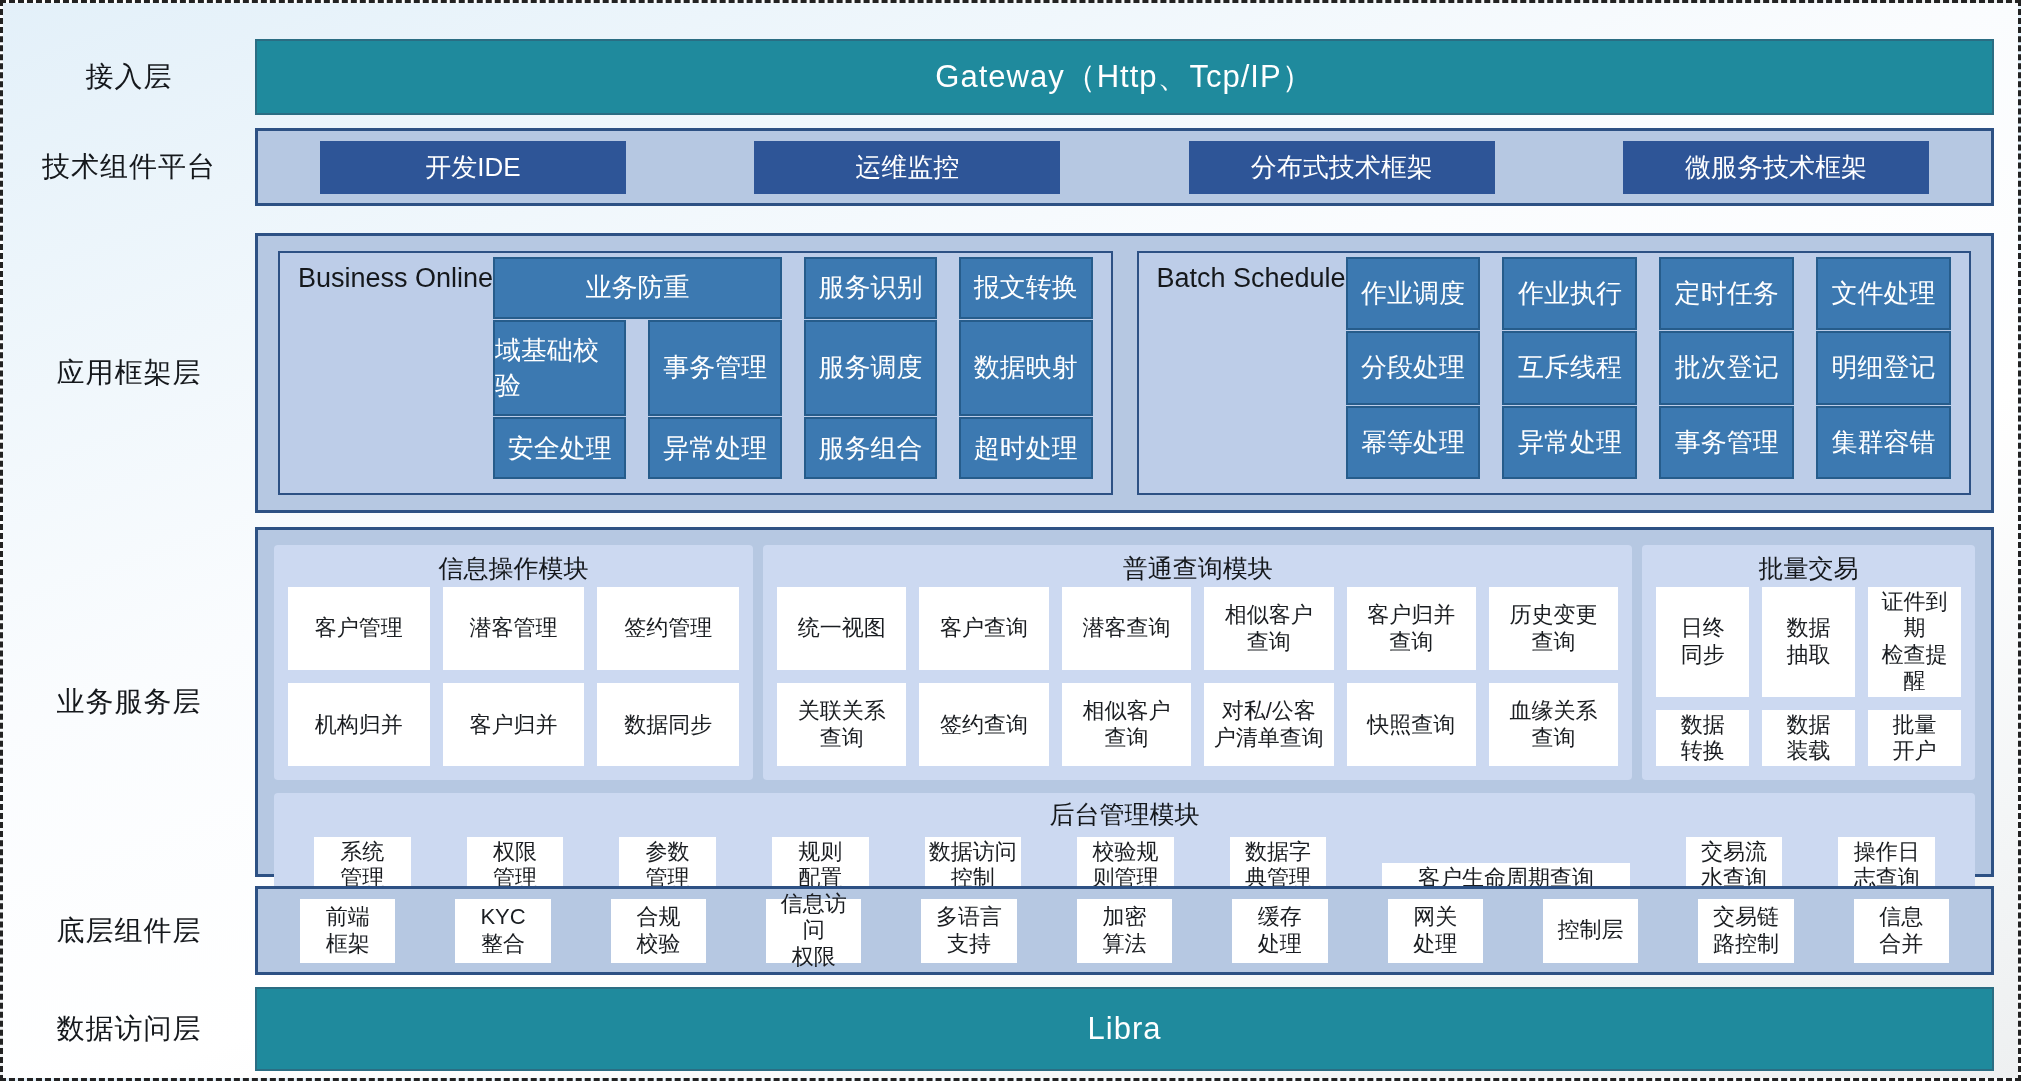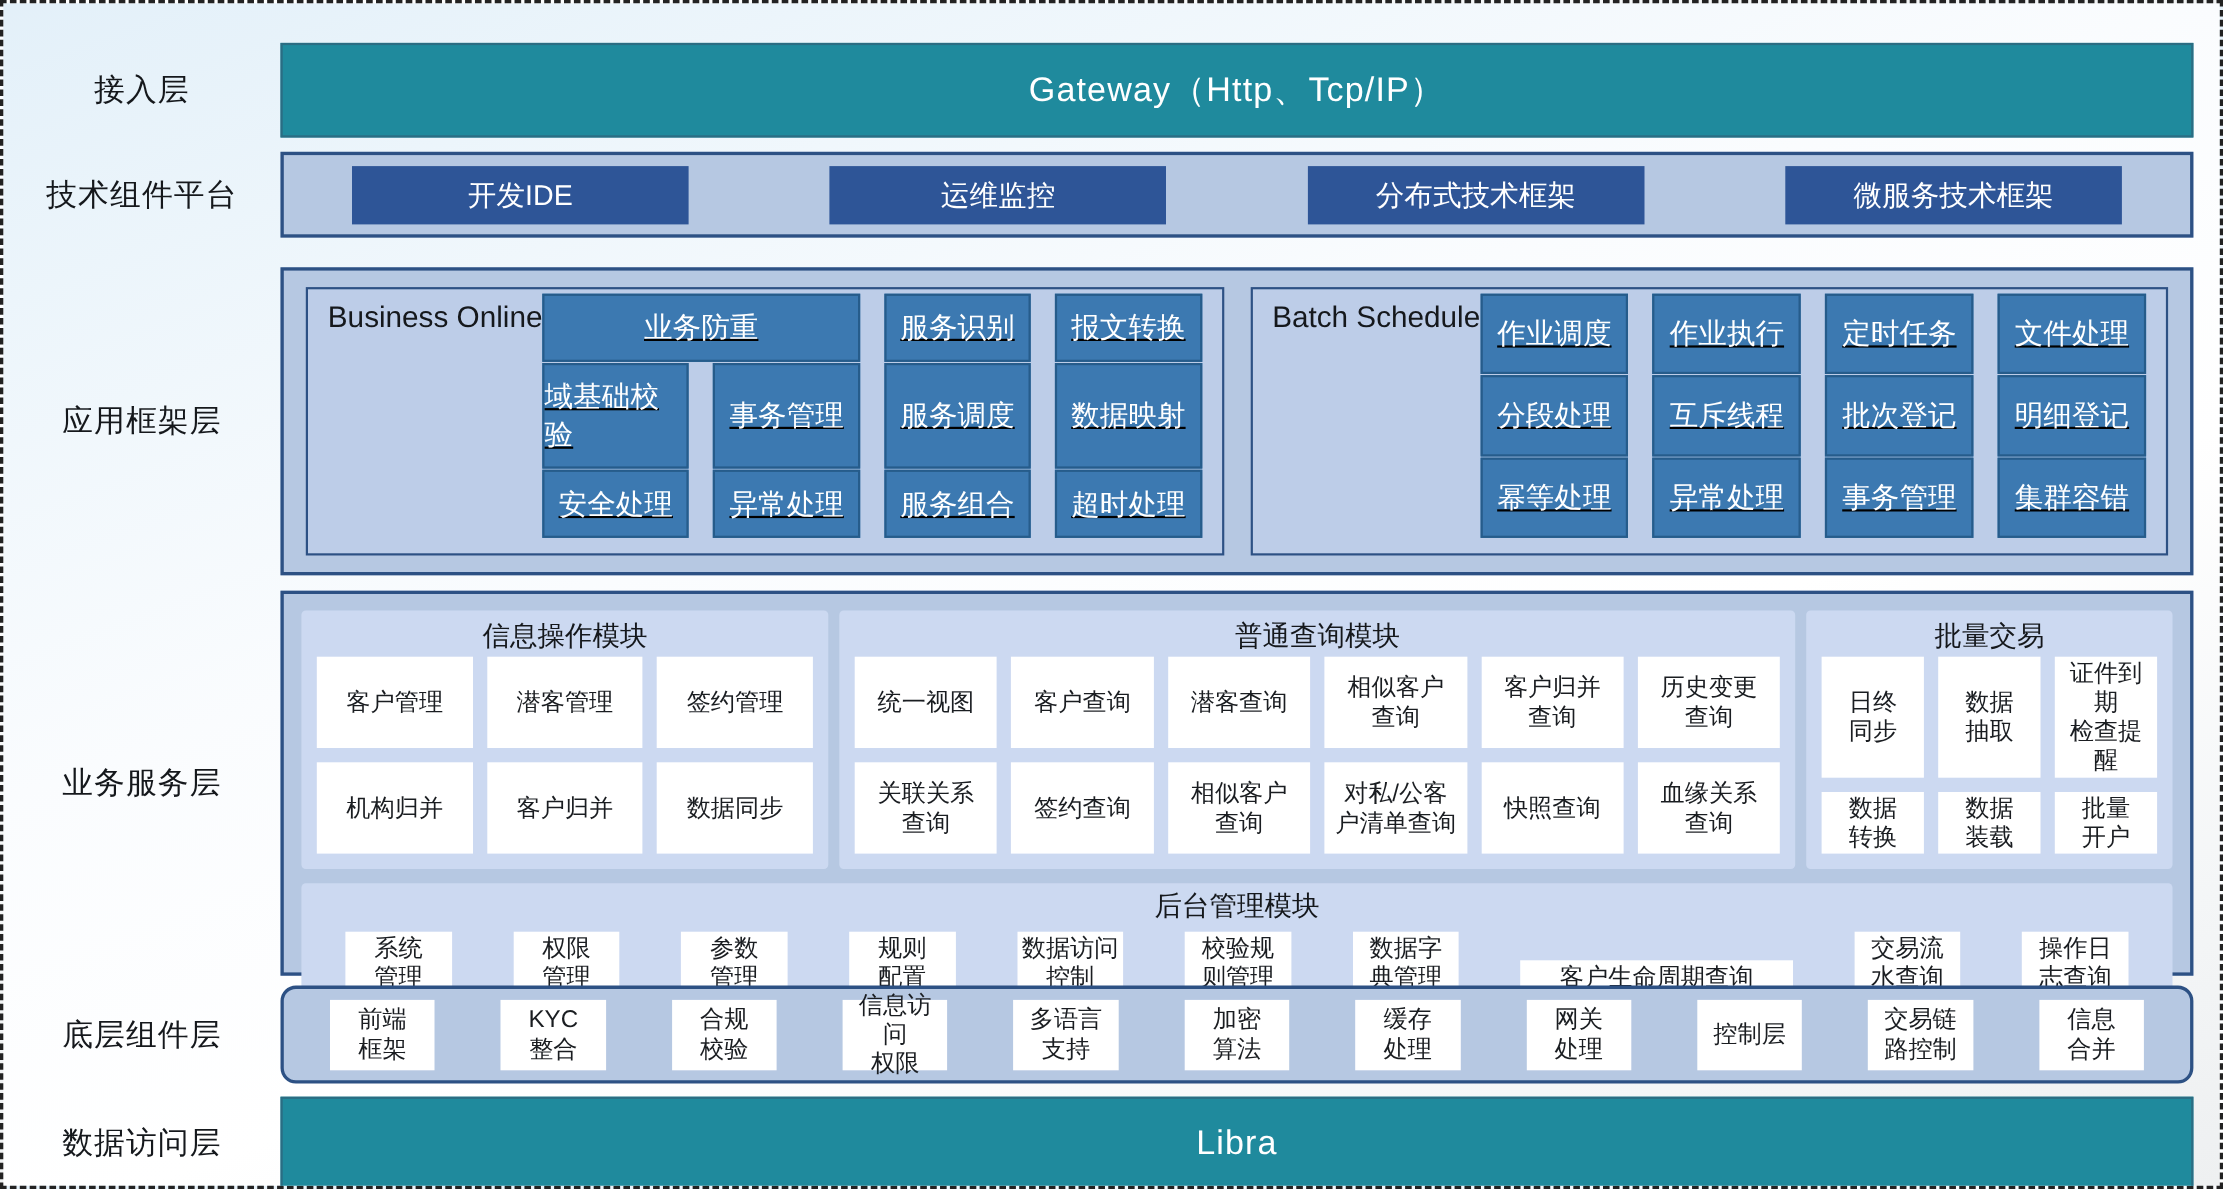--- a/index.html
+++ b/index.html
@@ -18,21 +18,21 @@
   .panel{flex:1;border:3px solid #2d5184;background:#b6c8e2;box-sizing:border-box;gap:44px;}
   
   .tech{display:flex;align-items:center;justify-content:space-between;padding:0 62px;}
   .btn-navy{width:306px;height:53px;background:#2e5597;color:#fff;font-size:26px;
             display:flex;align-items:center;justify-content:center;}
   
   .fw{display:flex;gap:24px;padding:15px 20px;}
   .fw-box{flex:1;border:2px solid #2d5184;background:#bdcde8;padding:4px 18px 14px;
           display:flex;flex-direction:row;box-sizing:border-box;}
   .fw-title{text-align:center;font-size:27px;color:#15181c;height:42px;line-height:42px;}
-  .fw-grid{flex:1;display:grid;grid-template-columns:repeat(4,1fr);gap:1px 22px;text-decoration:underline;}
+  .fw-grid{flex:1;display:grid;grid-template-columns:repeat(4,1fr);gap:1px 22px;}
   .btn-steel{background:#3c79b1;border:2px solid #265c8b;color:#fff;font-size:26px;
              display:flex;align-items:center;justify-content:center;}
   .span2{grid-column:span 2;}
   
   .svc{display:flex;flex-direction:column;gap:13px;padding:15px 16px;}
   .svc-cards{flex:1;display:flex;gap:10px;}
   .card{background:#ccd9f1;border-radius:4px;padding:4px 14px 14px;
         display:flex;flex-direction:column;box-sizing:border-box;}
   .c-info{flex:148;}
   .c-query{flex:276;}
@@ -42,24 +42,24 @@
   .cols3{grid-template-columns:repeat(3,1fr);}
   .cols6{grid-template-columns:repeat(6,1fr);}
   .wbtn{background:#ffffff;color:#1a1d21;font-size:22px;line-height:1.2;
         display:flex;align-items:center;justify-content:center;text-align:center;
         white-space:pre-line;padding:2px 4px;box-sizing:border-box;}
   .card.admin{flex:none;height:112px;padding:2px 40px 12px;}
   .admin-row{flex:1;display:flex;gap:56px;align-items:flex-end;}
   .admin-row .wbtn{flex:1;}
   .admin-row .wbtn.wide{flex:2.7;}
   
-  .base{display:flex;gap:60px;align-items:center;padding:12px 42px;border-radius:14px;}
+  .base{display:flex;gap:60px;align-items:center;padding:12px 42px;}
   .base .wbtn{flex:1;height:64px;}
   
-  .r-access{margin-top:36px;height:86px;}
+  .r-access{margin-top:36px;height:76px;}
   .r-tech{margin-top:13px;height:78px;}
   .r-fw{margin-top:27px;height:280px;}
   .r-svc{margin-top:14px;height:350px;}
   .r-base{margin-top:9px;height:89px;}
   .r-libra{margin-top:12px;height:84px;}
 </style>
 </head>
 <body>
 
 <div class="canvas">

